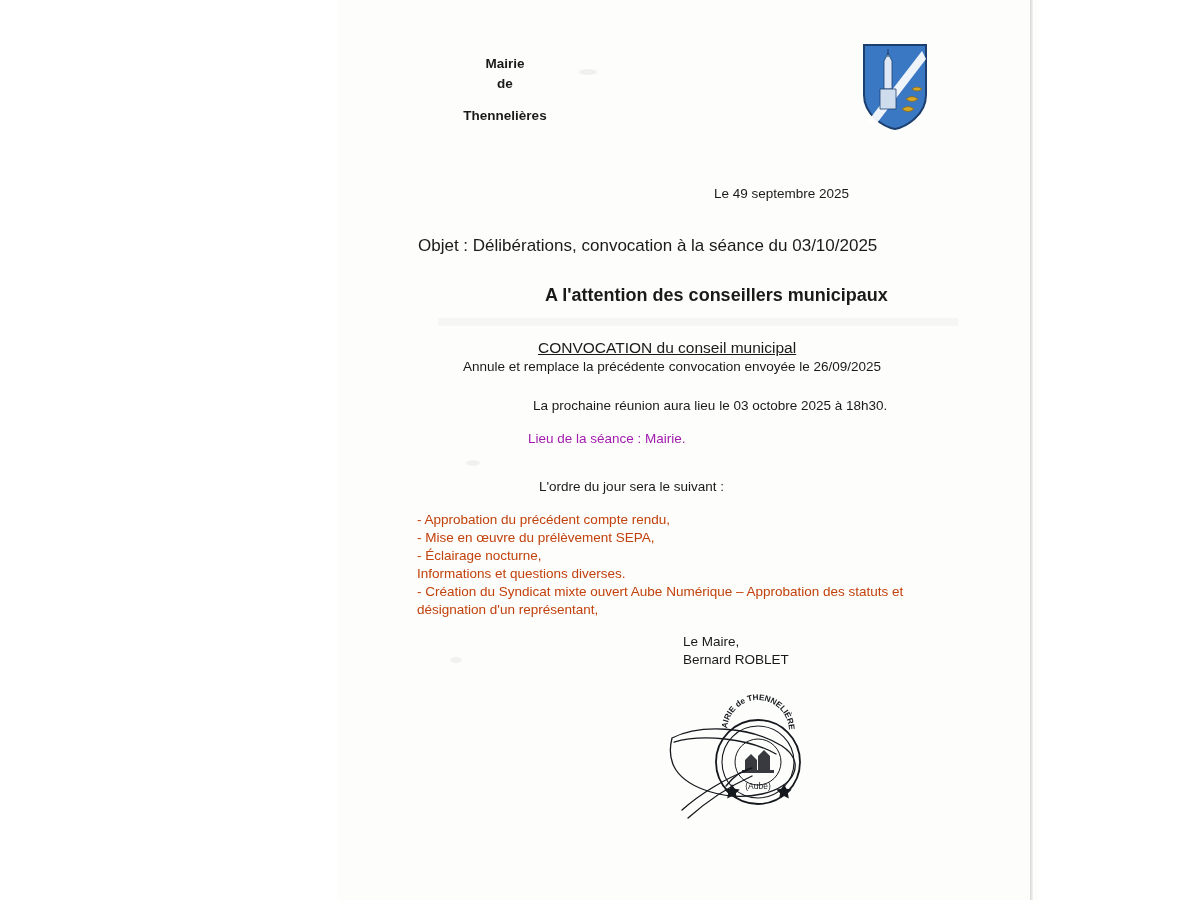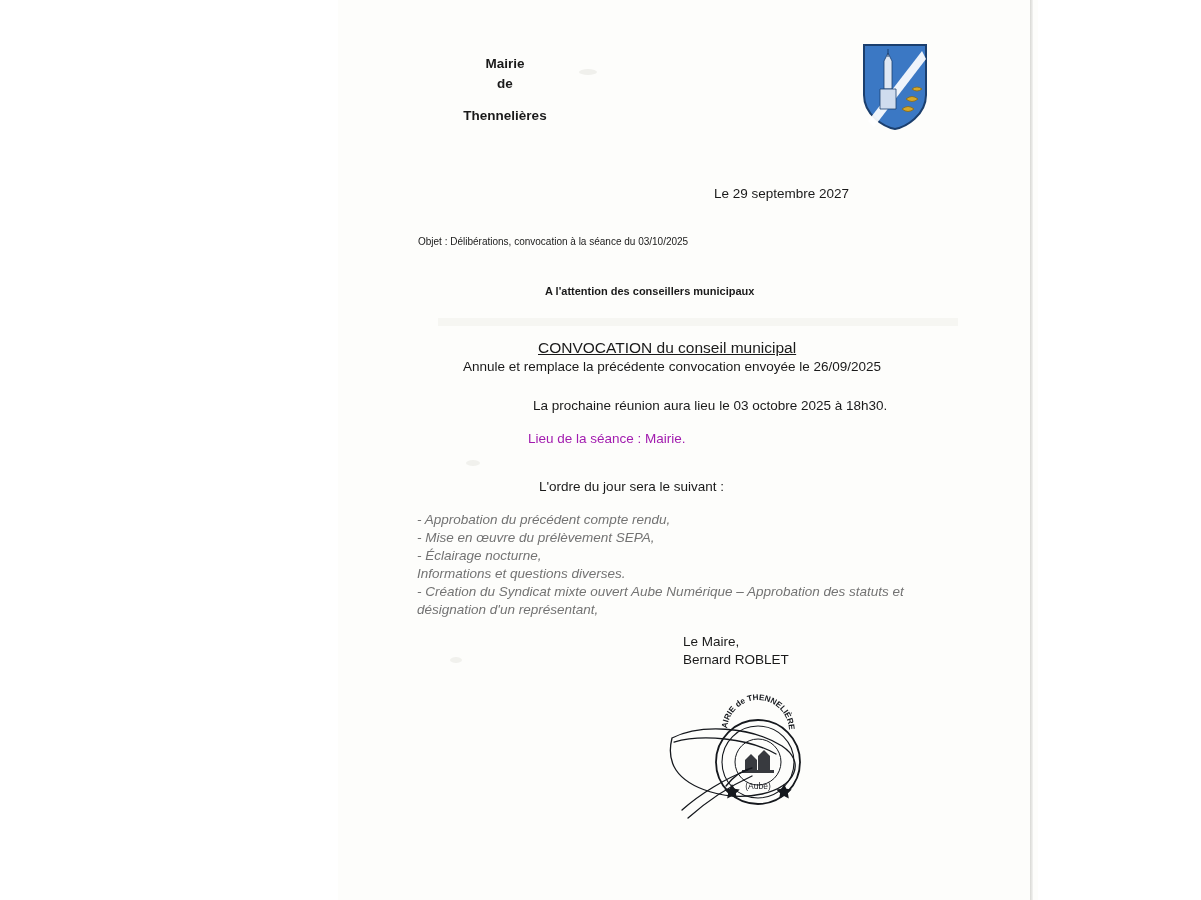--- a/index.html
+++ b/index.html
@@ -79,28 +79,28 @@
     position: absolute;
     left: 714px;
     top: 186px;
     font-size: 13.5px;
     color: #1a1a1a;
   }
   .objet-line {
     position: absolute;
     left: 418px;
     top: 236px;
-    font-size: 10px;
+    font-size: 17px;
     color: #1a1a1a;
   }
   .attention-line {
     position: absolute;
     left: 545px;
     top: 285px;
-    font-size: 11px;
+    font-size: 18px;
     font-weight: bold;
     color: #1a1a1a;
   }
   .title-main {
     position: absolute;
     left: 538px;
     top: 339px;
     font-size: 15.5px;
     font-weight: normal;
     text-decoration: underline;
@@ -137,22 +137,21 @@
     color: #1a1a1a;
     margin-left: 12px;
   }
   .agenda-list {
     position: absolute;
     left: 417px;
     top: 511px;
     width: 545px;
     font-size: 13.5px;
     line-height: 18px;
-    color: #737373;
-    font-style: italic;
+    color: #c2410c;
   }
   .agenda-list .item { white-space: normal; }
   .signature-block {
     position: absolute;
     left: 683px;
     top: 633px;
     font-size: 13.5px;
     line-height: 18px;
     color: #1a1a1a;
   }
@@ -199,21 +198,21 @@
     <path d="M2,2 H64 V52 C64,72 44,84 33,86 C22,84 2,72 2,52 Z" fill="#3b78c4" stroke="#1b3f6e" stroke-width="2"></path>
     <path d="M6,78 L60,8 L64,16 L12,84 Z" fill="#ffffff" opacity="0.92"></path>
     <path d="M22,18 L26,10 L30,18 L30,46 L22,46 Z" fill="#dfe8f4" stroke="#1b3f6e" stroke-width="0.8"></path>
     <path d="M18,46 L34,46 L34,66 L18,66 Z" fill="#cfdcee" stroke="#1b3f6e" stroke-width="0.8"></path>
     <path d="M26,6 L26,14" stroke="#1b3f6e" stroke-width="1"></path>
     <path d="M44,56 q6,-5 12,0 q-6,5 -12,0 Z" fill="#d6a82a" stroke="#8a6a14" stroke-width="0.8"></path>
     <path d="M40,66 q6,-5 12,0 q-6,5 -12,0 Z" fill="#d6a82a" stroke="#8a6a14" stroke-width="0.8"></path>
     <path d="M50,46 q5,-4 10,0 q-5,4 -10,0 Z" fill="#d6a82a" stroke="#8a6a14" stroke-width="0.8"></path>
   </svg>
 
-  <div class="date-line">Le 29 septembre 2027</div>
+  <div class="date-line">Le 49 septembre 2025</div>
   <div class="objet-line">Objet : Délibérations, convocation à la séance du 03/10/2025</div>
   <div class="attention-line">A l'attention des conseillers municipaux</div>
   <div class="title-main">CONVOCATION du conseil municipal</div>
   <div class="title-sub">Annule et remplace la précédente convocation envoyée le 26/09/2025</div>
   <div class="meeting-line">La prochaine réunion aura lieu le 03 octobre 2025 à 18h30.</div>
   <div class="place-line">Lieu de la séance : Mairie.</div>
   <div class="agenda-intro">L'ordre du jour sera le suivant :</div>
 
   <div class="agenda-list">
     <div class="item">- Approbation du précédent compte rendu,</div>

